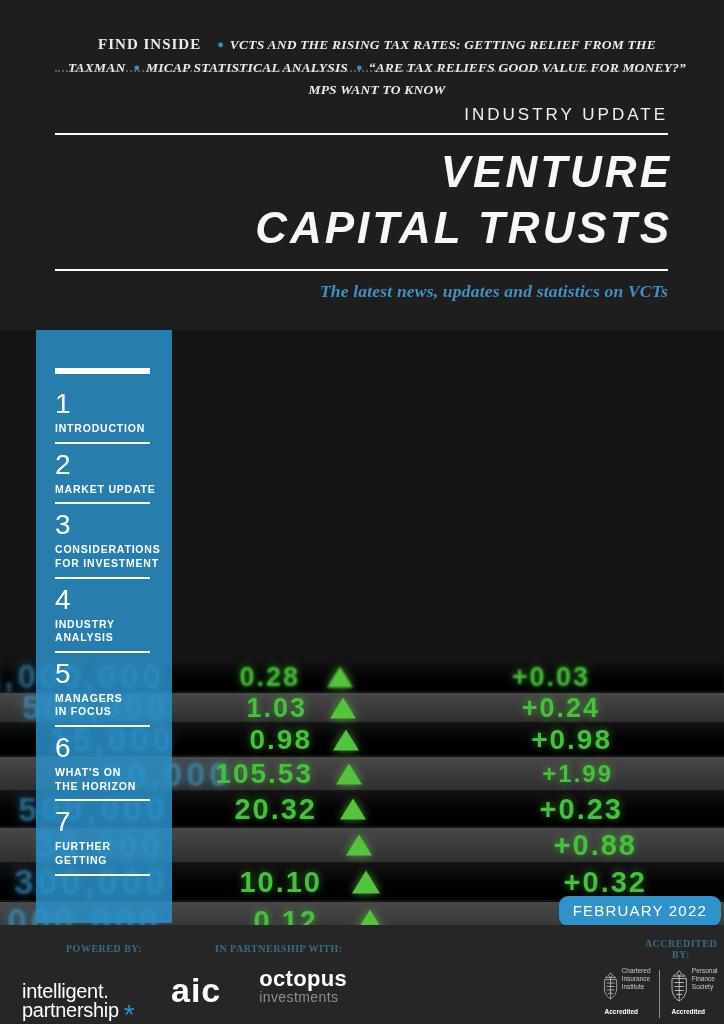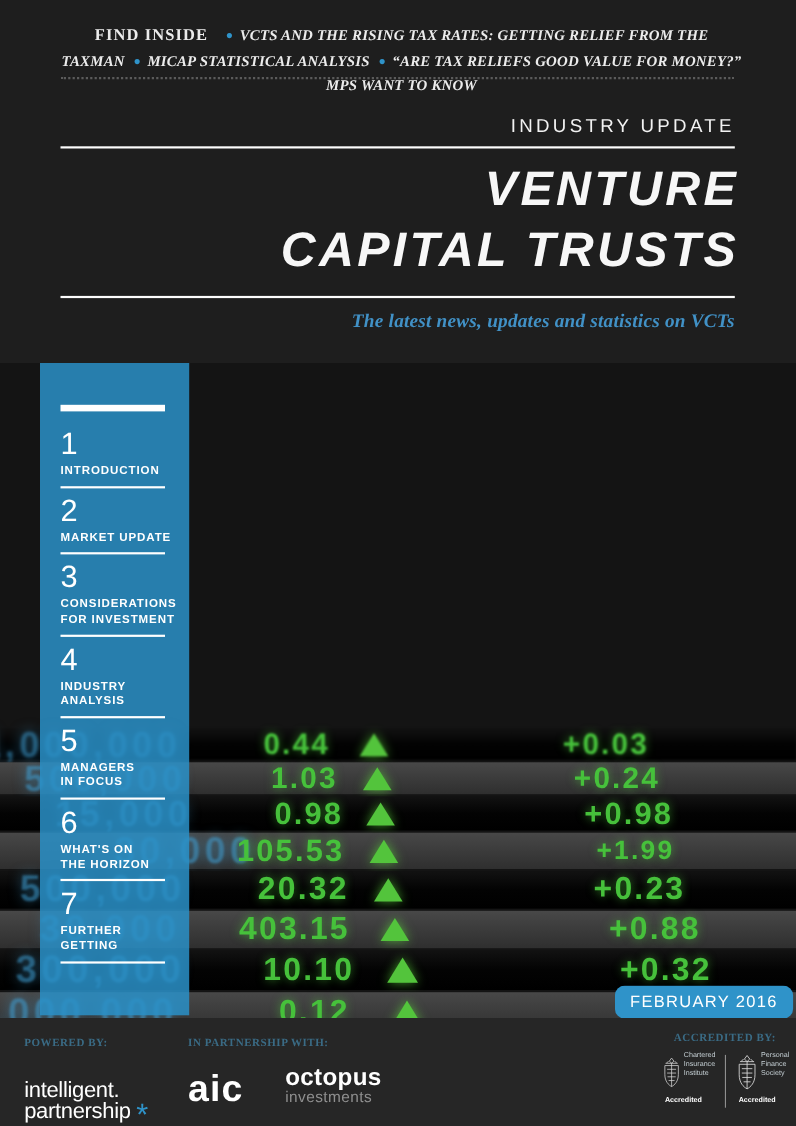--- a/index.html
+++ b/index.html
@@ -1,21 +1,21 @@
 <!DOCTYPE html>
 <html><head>
 <meta charset="utf-8">
 <style>
   html,body{margin:0;padding:0;background:#0c0c0c;}
   .page{position:relative;width:724px;height:1024px;overflow:hidden;background:#161616;
         font-family:"Liberation Sans",sans-serif;-webkit-font-smoothing:antialiased;}
 
   
   .masthead{position:absolute;top:0;left:0;width:724px;height:330px;background:#1e1e1e;z-index:2;}
-  .findinside{position:absolute;top:16px;left:50px;width:622px;margin:4px;text-align:center;
+  .findinside{position:absolute;top:16px;left:50px;width:622px;margin:16px;text-align:center;
               font-family:"Liberation Serif",serif;font-size:13.5px;line-height:1.65;color:#ececec;}
   .fi-label{font-style:normal;font-weight:700;letter-spacing:1px;font-size:15px;margin-right:8px;}
   .bullet{color:#2f93c9;font-size:11px;margin:0 6px 0 8px;vertical-align:1px;font-style:normal;}
   .article{font-style:italic;font-weight:600;letter-spacing:.2px;}
   .dotline{position:absolute;top:70px;left:55px;width:612px;border-top:2px dotted #8e8e8e;opacity:.55;}
   .kicker{position:absolute;top:105px;right:56px;font-size:17px;letter-spacing:3px;color:#f2f2f2;}
   .rule{position:absolute;left:55px;right:56px;height:2px;background:#fdfdfd;}
   .rule-kicker{top:133px;}
   .rule-title{top:269px;}
   .title{position:absolute;top:144px;right:52px;margin:0;text-align:right;color:#f7f7f7;
@@ -49,21 +49,21 @@
   .toc-label div{font-size:10.5px;font-weight:700;letter-spacing:.8px;color:#fff;line-height:1.3;}
   .toc-line{width:95px;height:2px;background:#fff;margin-top:6px;}
 
   
   .badge{position:absolute;right:3px;top:896px;z-index:4;background:#2f93c9;color:#fff;
          font-size:15px;letter-spacing:1.2px;padding:6px 14px 7px;border-radius:9px;}
 
   
   .footer{position:absolute;left:0;top:925px;width:724px;height:99px;background:#262626;z-index:5;}
   .f-label{font-family:"Liberation Serif",serif;font-weight:700;font-size:10px;
-           letter-spacing:.5px;color:#3a6b85;}
+           letter-spacing:.5px;color:#3a6b85;margin-left:44px;}
   .f-powered{position:absolute;left:22px;top:13px;}
   .ip-logo{margin-top:26px;color:#fff;font-size:20px;line-height:.95;letter-spacing:-.3px;}
   .ip-star{color:#2f93c9;font-size:28px;margin-left:5px;vertical-align:-7px;display:inline-block;}
   .f-partners{position:absolute;left:171px;top:13px;}
   .partner-logos{display:flex;align-items:flex-end;gap:38px;margin-top:12px;}
   .aic{font-size:34px;font-weight:700;color:#fff;letter-spacing:1px;line-height:.85;}
   .bf{display:flex;flex-direction:column;align-items:center;color:#fff;}
   .bf svg{margin:0 0 2px 34px;display:block;}
   .bf-text{font-size:12.5px;font-weight:700;letter-spacing:2.5px;}
   .octo1{font-size:22px;font-weight:700;color:#fff;line-height:1;letter-spacing:.3px;}
@@ -88,21 +88,21 @@
     <div class="kicker">INDUSTRY UPDATE</div>
     <div class="rule rule-kicker"></div>
     <h1 class="title"><span>VENTURE</span><br><span>CAPITAL TRUSTS</span></h1>
     <div class="rule rule-title"></div>
     <div class="subtitle">The latest news, updates and statistics on VCTs</div>
   </header>
 
   <section class="ticker" id="ticker">
   <div class="t-row dark" style="top: 332px; height: 29px;">
     <span class="t-vol" style="left: -18px; font-size: 33px;">1,000,000</span>
-    <span class="t-price" style="font-size: 27px; right: 424px;">0.44</span>
+    <span class="t-price" style="font-size: 27px; right: 424px;">0.28</span>
     <span class="t-tri" style="left: 327px; border-left-width: 13px; border-right-width: 13px; border-bottom-width: 21px;"></span>
     <span class="t-chg" style="right: 134px; font-size: 27px;">+0.03</span>
   </div>
 
   <div class="t-row light" style="top: 363px; height: 29px;">
     <span class="t-vol" style="left: 22px; font-size: 33px;">500,000</span>
     <span class="t-price" style="font-size: 27px; right: 417px;">1.03</span>
     <span class="t-tri" style="left: 330px; border-left-width: 13px; border-right-width: 13px; border-bottom-width: 21px;"></span>
     <span class="t-chg" style="right: 124px; font-size: 27px;">+0.24</span>
   </div>
@@ -123,21 +123,20 @@
 
   <div class="t-row dark" style="top: 462px; height: 34px;">
     <span class="t-vol" style="left: 18px; font-size: 34px;">500,000</span>
     <span class="t-price" style="font-size: 29px; right: 407px;">20.32</span>
     <span class="t-tri" style="left: 340px; border-left-width: 13px; border-right-width: 13px; border-bottom-width: 21px;"></span>
     <span class="t-chg" style="right: 101px; font-size: 29px;">+0.23</span>
   </div>
 
   <div class="t-row light" style="top: 498px; height: 34px;">
     <span class="t-vol" style="left: 36px; font-size: 34px;">30,000</span>
-    <span class="t-price" style="font-size: 29px; right: 406px;">403.15</span>
     <span class="t-tri" style="left: 346px; border-left-width: 13px; border-right-width: 13px; border-bottom-width: 21px;"></span>
     <span class="t-chg" style="right: 87px; font-size: 29px;">+0.88</span>
   </div>
 
   <div class="t-row dark" style="top: 534px; height: 36px;">
     <span class="t-vol" style="left: 14px; font-size: 35px;">300,000</span>
     <span class="t-price" style="font-size: 29px; right: 402px;">10.10</span>
     <span class="t-tri" style="left: 352px; border-left-width: 14px; border-right-width: 14px; border-bottom-width: 23px;"></span>
     <span class="t-chg" style="right: 77px; font-size: 29px;">+0.32</span>
   </div>
@@ -210,21 +209,21 @@
     <div class="toc-num">7</div>
     <div class="toc-label">
             <div>FURTHER</div>
             <div>GETTING</div>
           </div>
     <div class="toc-line"></div>
   </div>
 </nav>
   </aside>
 
-  <div class="badge">FEBRUARY 2016</div>
+  <div class="badge">FEBRUARY 2022</div>
 
   <footer class="footer">
     <div class="f-powered">
       <span class="f-label">POWERED BY:</span>
       <div class="ip-logo">
         <div>intelligent.</div>
         <div><span>partnership</span><span class="ip-star">*</span></div>
       </div>
     </div>
 

